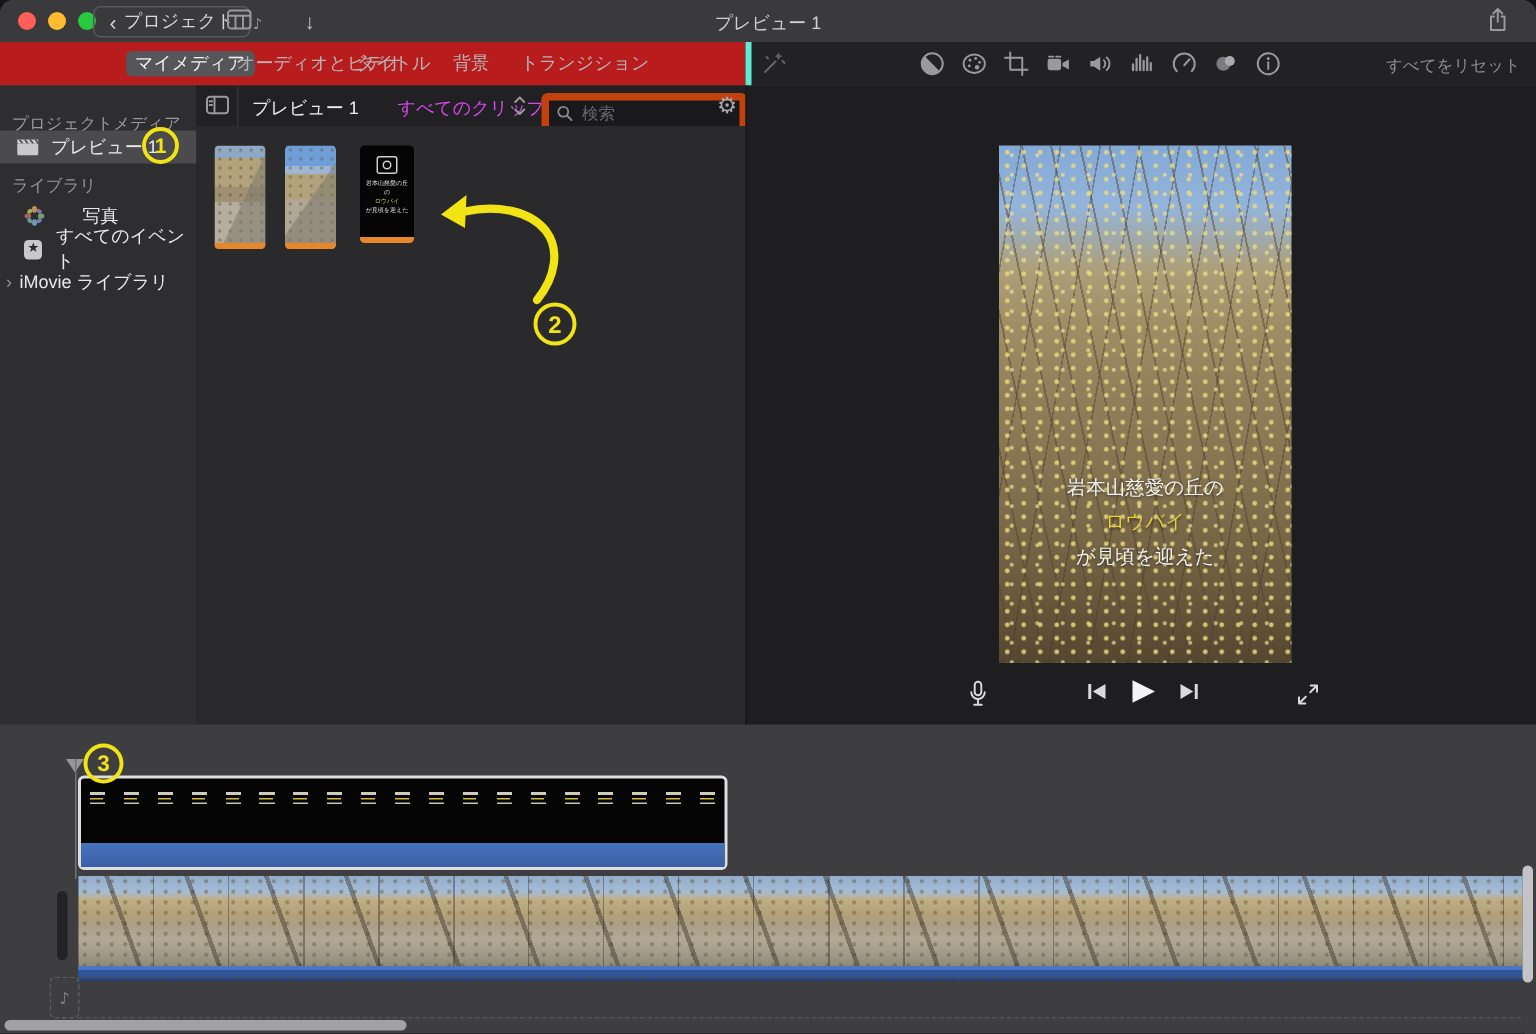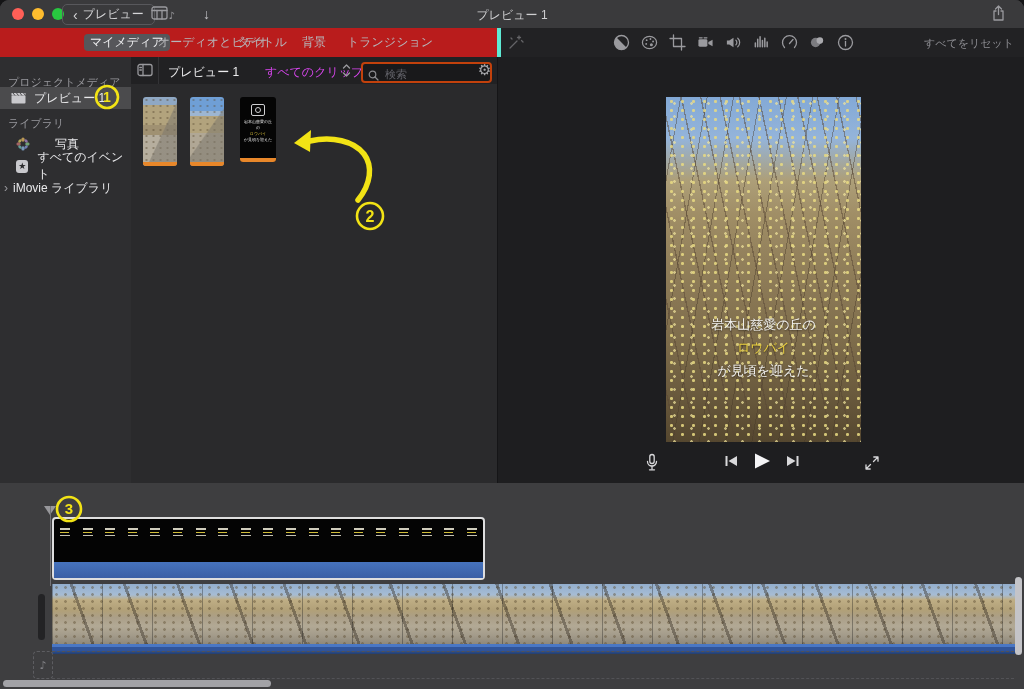--- a/index.html
+++ b/index.html
@@ -31,22 +31,22 @@
   .sidebar{position:absolute;left:0;top:57px;width:131px;height:426px;background:#2e2e30;border-right:1px solid #1d1d1f;}
   .sb-header{position:absolute;left:8px;font-size:11px;color:#98989d;}
   .sb-row{position:absolute;left:0;width:131px;height:22px;display:flex;align-items:center;font-size:12px;color:#e9e9eb;}
   .sb-row.sel{background:#4b4b4d;}
 
   
   .browser-toolbar{position:absolute;left:131px;top:57px;width:366px;height:27px;background:#212123;border-bottom:1px solid #1a1a1c;}
   .bt-div{position:absolute;left:27px;top:0;width:1px;height:27px;background:#333336;}
   .browser-title{position:absolute;left:37px;top:7px;font-size:12px;color:#ececee;}
   .filter{position:absolute;left:134px;top:7px;font-size:12px;color:#d946ef;}
-  .search{position:absolute;left:230px;top:5px;width:117px;height:17px;background:#19191b;border:2px solid #c2410c;
-          border-radius:4px;display:flex;align-items:flex-end;padding:0 5px;gap:4px;}
+  .search{position:absolute;left:230px;top:5px;width:117px;height:17px;background:#19191b;border:5px solid #c2410c;
+          border-radius:4px;display:flex;align-items:center;padding:0 5px;gap:4px;}
   .search input{flex:1;min-width:0;background:transparent;border:none;outline:none;color:#d8d8da;font-size:11px;
                 font-family:"Liberation Sans","DejaVu Sans",sans-serif;}
   .search input::placeholder{color:#65656c;}
   .gear{position:absolute;left:347px;top:4px;font-size:15px;color:#a7a7ab;font-family:"DejaVu Sans",sans-serif;}
   .browser-content{position:absolute;left:131px;top:84px;width:366px;height:399px;background:#2a2a2c;}
 
   .thumb{position:absolute;top:13px;border-radius:3px;overflow:hidden;}
   .thumb .orange{position:absolute;left:0;right:0;bottom:0;height:4px;background:#e8872a;}
   .thumb1{left:12px;width:34px;height:69px;
     background:
@@ -141,21 +141,21 @@
 
 <div class="app">
 
   <div class="titlebar">
     <span class="light" style="left:12px;background:#ff5f57"></span>
     <span class="light" style="left:32px;background:#febc2e"></span>
     <span class="light" style="left:52px;background:#28c840"></span>
 
     <div class="back-btn">
       <span style="font-size:14px;line-height:12px;">‹</span>
-      <span>プレビュー</span>
+      <span>プロジェクト</span>
     </div>
 
     <span class="tb-icon" style="left:151px;">
       <svg width="24" height="16" viewBox="0 0 24 16">
         <rect x="1" y="1" width="15" height="12" rx="2" class="st"></rect>
         <line x1="1" y1="4.5" x2="16" y2="4.5" class="st"></line>
         <line x1="6" y1="4.5" x2="6" y2="13" class="st"></line>
         <line x1="11" y1="4.5" x2="11" y2="13" class="st"></line>
         <text x="17.5" y="13" fill="#9a9a9e" font-size="10" font-family="DejaVu Sans">♪</text>
       </svg>

